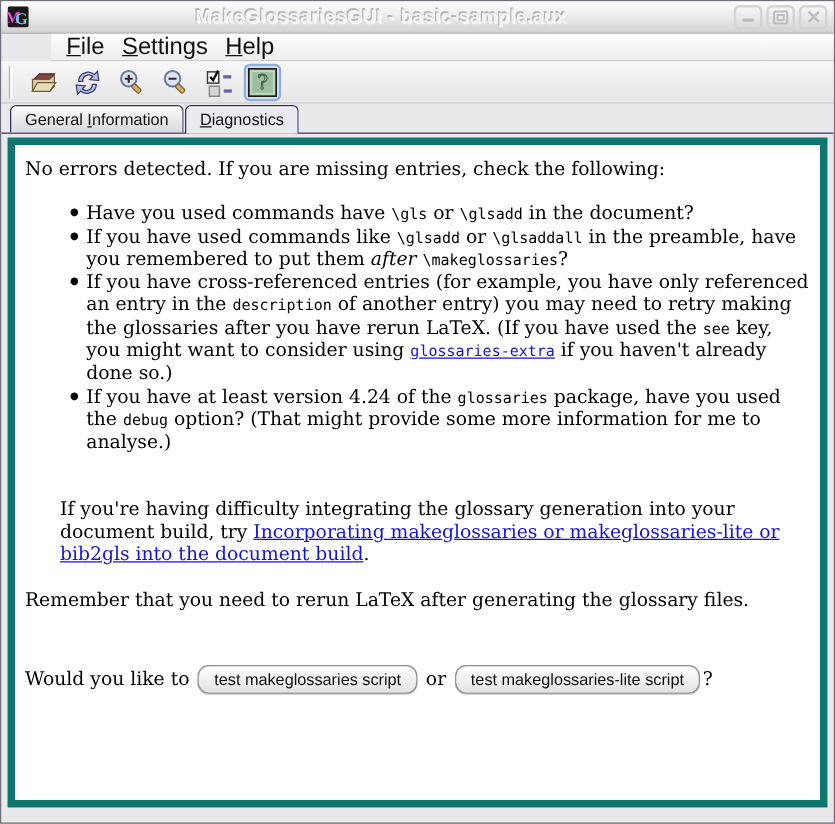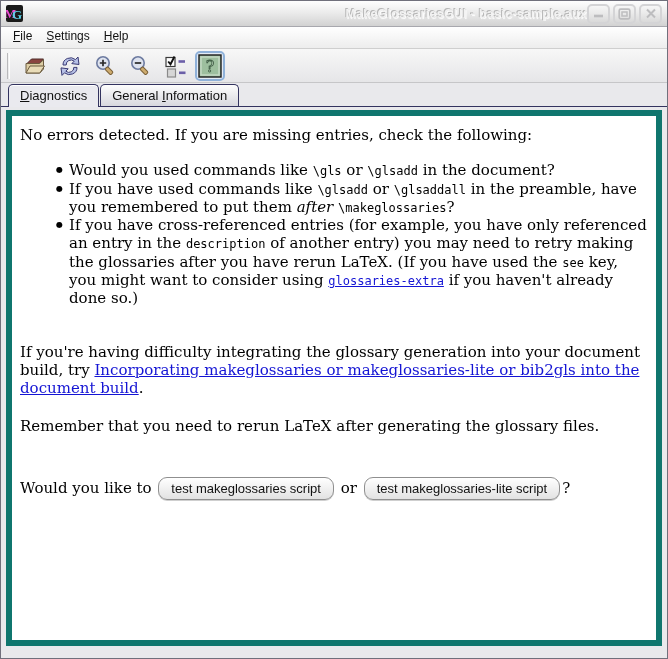--- a/index.html
+++ b/index.html
@@ -10,37 +10,37 @@
     font-family:"Liberation Sans", sans-serif; overflow:hidden;
   }
   
   .titlebar {
     height:26px; display:flex; align-items:center; padding:0 5px;
     background:linear-gradient(#fefefe,#ececec 45%,#d2d2d2);
     border-bottom:1px solid #a8a8ae;
   }
   .app-icon { width:17px; height:17px; flex:0 0 auto; }
   .title {
-    flex:1; text-align:right; font-size:12px; font-weight:bold;
+    flex:1; text-align:center; font-size:15px; font-weight:bold;
     color:#f2f2f2; letter-spacing:0.5px;
     text-shadow:-1px -1px 0 #b7b7b7, 1px 1px 1px #ffffff, 0 0 1px #a9a9a9;
     white-space:nowrap; overflow:hidden;
   }
   .win-btns { display:flex; gap:3px; }
   .win-btn {
     width:23px; height:20px; border:2px solid #d4d4d6; border-radius:5px;
     background:transparent; display:flex; align-items:center; justify-content:center;
     padding:0; cursor:default;
   }
   .win-btn svg { display:block; }
   
   .menubar {
-    height:22px; display:flex; padding-left:6px; gap:2px;
+    height:22px; display:flex; align-items:center; padding-left:6px; gap:2px;
     background:linear-gradient(#ffffff,#ededed);
-    border-bottom:1px solid #cfcfcf; font-size:12px; color:#111;
+    border-bottom:1px solid #cfcfcf; font-size:19px; color:#111;margin-left:40px;
   }
   .menu-item { padding:2px 6px; }
   .mn { text-decoration:underline; }
   
   .toolbar {
     height:34px; display:flex; align-items:center; padding-left:5px; gap:5px;
     background:linear-gradient(#f7f7f7,#e6e6e8);
     border-bottom:1px solid #c6c6c8;
   }
   .tb-handle {
@@ -75,21 +75,21 @@
   }
   .seg-text { }
   .seg-mono, .seg-monolink { font-family:"DejaVu Sans Mono", monospace; font-size:12px; }
   .seg-italic { font-style:italic; }
   .seg-link, .seg-monolink { color:#1414d4; text-decoration:underline; cursor:pointer; }
   ul.diag-list { list-style:none; margin:17px 0 0 0; padding-left:36px; }
   ul.diag-list li { position:relative; padding-left:13px; margin:0; }
   ul.diag-list li::before {
     content:"\25CF"; position:absolute; left:0; top:4px; font-size:8px; color:#000;
   }
-  .para1 { margin-top:35px; }
+  .para1 { margin-top:35px;margin-left:28px; }
   .para2 { margin-top:19px; }
   .question { margin-top:42px; display:flex; align-items:center; flex-wrap:wrap; }
   .q-text { white-space:pre; }
   .script-btn {
     font-family:"Liberation Sans", sans-serif; font-size:13px; color:#111;
     padding:3px 12px; margin:0 2px; border:1px solid #8f8f8f; border-radius:9px;
     background:linear-gradient(#ffffff,#e2e2e2); box-shadow:0 1px 0 #cfcfcf;
     cursor:default;
   }
 </style>
@@ -178,31 +178,32 @@
     <button class="tb-btn selected">
       <svg width="24" height="24" viewBox="0 0 24 24">
         <rect x="1" y="1" width="22" height="22" fill="#9dbf9e" stroke="#1c1c1c" stroke-width="1.4"></rect>
         <rect x="3" y="3" width="18" height="18" fill="none" stroke="#c6dbc6" stroke-width="1.4"></rect>
         <text x="12" y="17.5" font-family="DejaVu Serif, serif" font-size="16" text-anchor="middle" fill="#b9d2ba" stroke="#45634a" stroke-width="0.9">?</text>
       </svg>
     </button>
   </div>
 
   <div class="tabs">
+    <div class="tab"><span>General </span><span class="mn">I</span><span>nformation</span></div>
     <div class="tab selected"><span></span><span class="mn">D</span><span>iagnostics</span></div>
-    <div class="tab"><span>General </span><span class="mn">I</span><span>nformation</span></div>
   </div>
 
   <div class="content">
     <p>No errors detected. If you are missing entries, check the following:</p>
 
     <ul class="diag-list">
-      <li><span class="seg-text">Would you used commands like </span><span class="seg-mono">\gls</span><span class="seg-text"> or </span><span class="seg-mono">\glsadd</span><span class="seg-text"> in the document?</span></li>
+      <li><span class="seg-text">Have you used commands have </span><span class="seg-mono">\gls</span><span class="seg-text"> or </span><span class="seg-mono">\glsadd</span><span class="seg-text"> in the document?</span></li>
       <li><span class="seg-text">If you have used commands like </span><span class="seg-mono">\glsadd</span><span class="seg-text"> or </span><span class="seg-mono">\glsaddall</span><span class="seg-text"> in the preamble, have you remembered to put them </span><span class="seg-italic">after</span><span class="seg-text"> </span><span class="seg-mono">\makeglossaries</span><span class="seg-text">?</span></li>
       <li><span class="seg-text">If you have cross-referenced entries (for example, you have only referenced an entry in the </span><span class="seg-mono">description</span><span class="seg-text"> of another entry) you may need to retry making the glossaries after you have rerun LaTeX. (If you have used the </span><span class="seg-mono">see</span><span class="seg-text"> key, you might want to consider using </span><span class="seg-monolink">glossaries-extra</span><span class="seg-text"> if you haven't already done so.)</span></li>
+      <li><span class="seg-text">If you have at least version 4.24 of the </span><span class="seg-mono">glossaries</span><span class="seg-text"> package, have you used the </span><span class="seg-mono">debug</span><span class="seg-text"> option? (That might provide some more information for me to analyse.)</span></li>
     </ul>
 
     <p class="para1"><span class="seg-text">If you're having difficulty integrating the glossary generation into your document build, try </span><span class="seg-link">Incorporating makeglossaries or makeglossaries-lite or bib2gls into the document build</span><span class="seg-text">.</span></p>
     <p class="para2"><span class="seg-text">Remember that you need to rerun LaTeX after generating the glossary files.</span></p>
 
     <div class="question">
       <span class="q-text">Would you like to </span>
       <button class="script-btn">test makeglossaries script</button>
       <span class="q-text"> or </span>
       <button class="script-btn">test makeglossaries-lite script</button>

